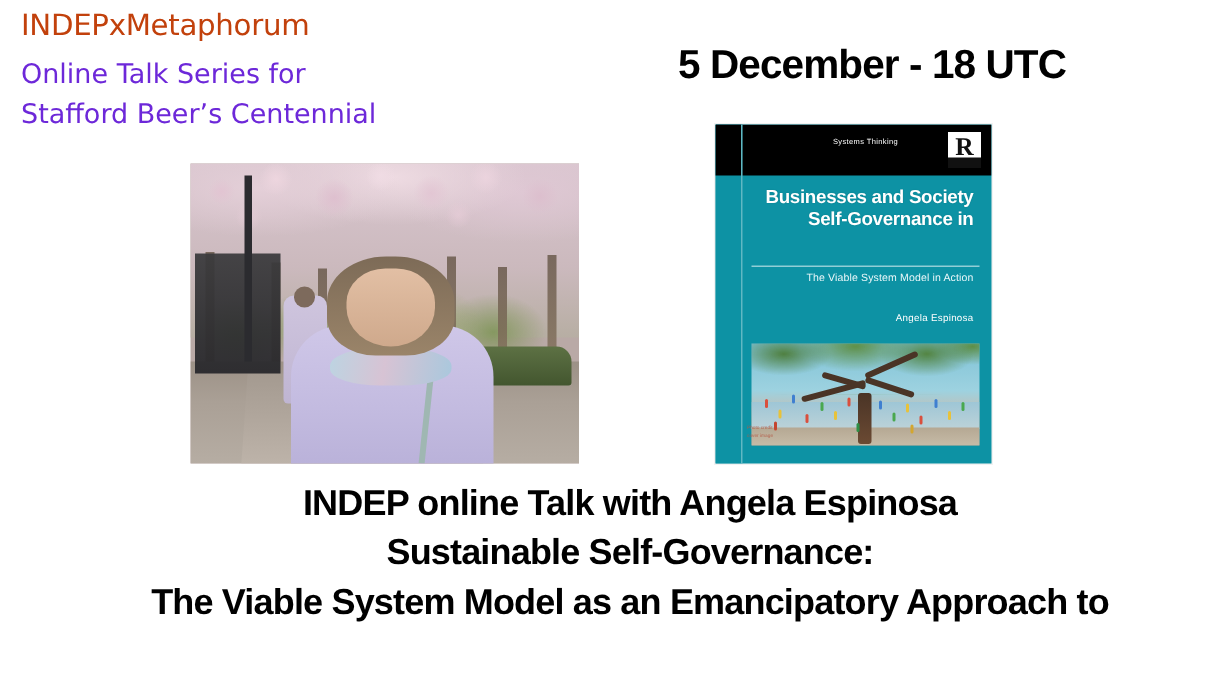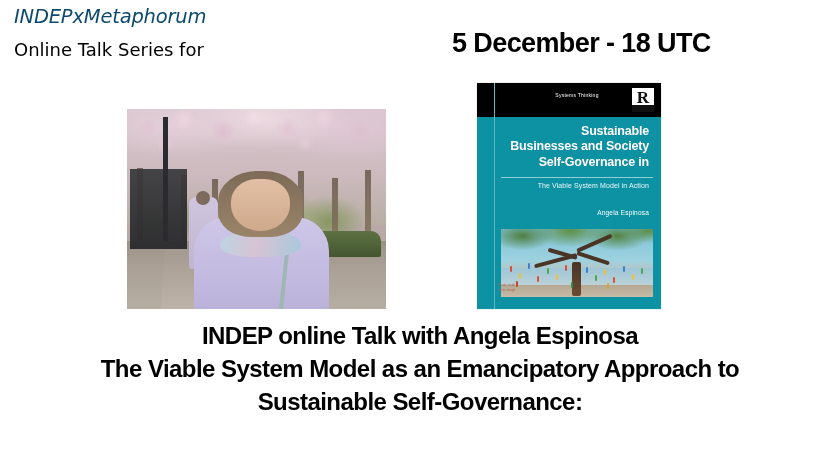--- a/index.html
+++ b/index.html
@@ -26,31 +26,30 @@
     position: absolute;
     left: 14px;
     top: 6px;
     width: 340px;
   }
   .brand-title {
     font-family: "DejaVu Sans", sans-serif;
     font-size: 19.5px;
     font-weight: 400;
     letter-spacing: -0.2px;
-    color: #0c4a6e;
+    color: #c2410c;
     line-height: 1.15;
     margin: 0 0 9px 0;
     white-space: nowrap;
-    font-style: italic;
   }
   .brand-sub {
     font-family: "DejaVu Sans", sans-serif;
     font-size: 18px;
     font-weight: 400;
-    color: #000000;
+    color: #6d28d9;
     line-height: 1.45;
     margin: 0;
     white-space: nowrap;
   }
 
   
   .date-headline {
     position: absolute;
     left: 452px;
     top: 28px;
@@ -310,20 +309,21 @@
   .talk-title div { white-space: nowrap; margin-left: 20px; }
 </style>
 </head>
 <body>
 
 <div class="poster">
 
   <div class="brand-block">
     <div class="brand-title">INDEPxMetaphorum</div>
     <div class="brand-sub">Online Talk Series for</div>
+    <div class="brand-sub">Stafford Beer’s Centennial</div>
   </div>
 
   <div class="date-headline">5 December - 18 UTC</div>
 
   <div class="speaker-photo">
     <div class="ph-sky"></div>
     <div class="ph-blossom"></div>
     <div class="ph-greens"></div>
     <div class="ph-trunks">
       <i style="left:4%;  height:62%;"></i>
@@ -354,21 +354,20 @@
     <div class="bc-spine-top"></div>
 
     <div class="bc-series">Systems Thinking</div>
 
     <div class="bc-logo">
       <span class="bc-logo-r">R</span>
       <span class="bc-logo-bar"></span>
     </div>
 
     <div class="bc-title">
-      <div>Sustainable</div>
       <div>Businesses and Society</div>
       <div>Self-Governance in</div>
     </div>
 
     <div class="bc-rule"></div>
     <div class="bc-subtitle">The Viable System Model in Action</div>
     <div class="bc-author">Angela Espinosa</div>
 
     <div class="bc-photo">
       <div class="bc-p-sea"></div>
@@ -401,17 +400,17 @@
     </div>
 
     <div class="bc-credit">
       <div>Photo credit</div>
       <div>cover image</div>
     </div>
   </div>
 
   <div class="talk-title">
     <div>INDEP online Talk with Angela Espinosa</div>
+    <div>Sustainable Self-Governance:</div>
     <div>The Viable System Model as an Emancipatory Approach to</div>
-    <div>Sustainable Self-Governance:</div>
   </div>
 
 </div>
 
 </body></html>

